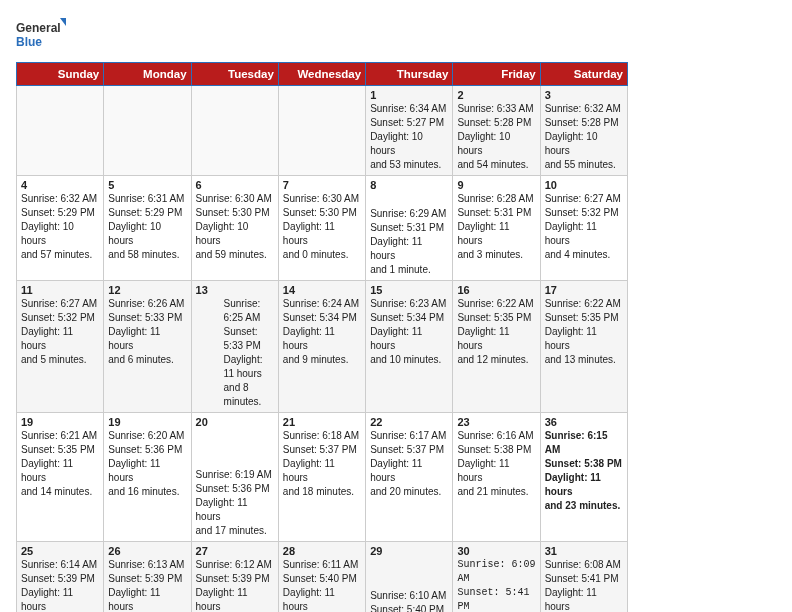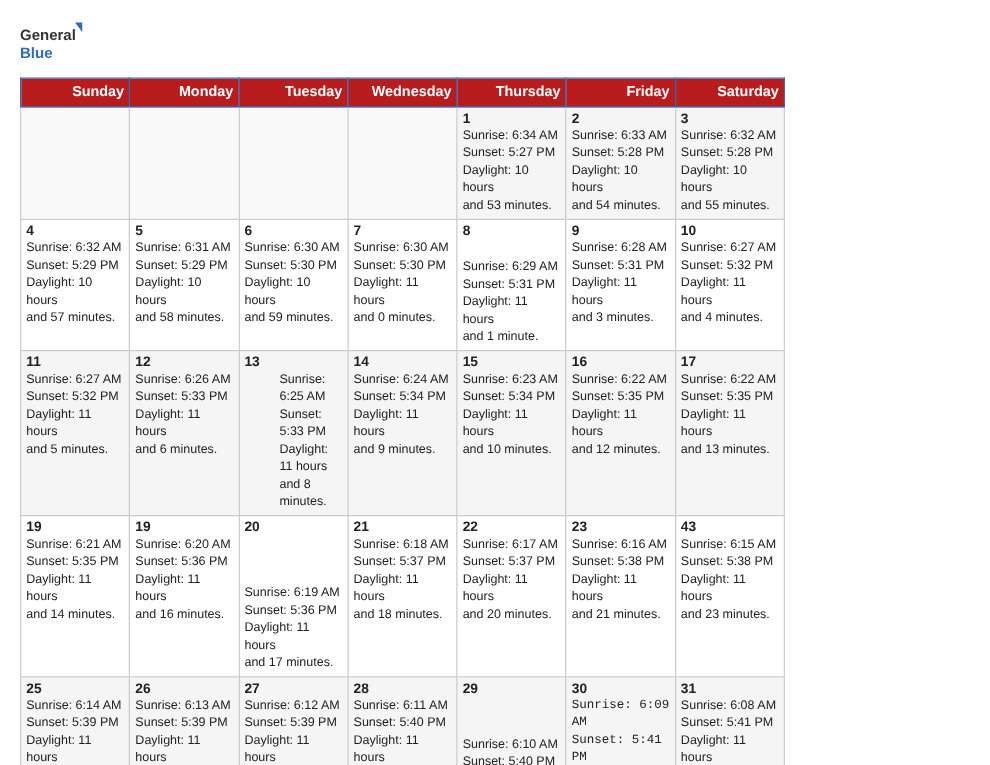--- a/index.html
+++ b/index.html
@@ -280,22 +280,22 @@
 and 20 minutes.</div>
           </td>
           <td>
             <span class="day-number">23</span>
             <div class="day-info" style="white-space: pre-line;">Sunrise: 6:16 AM
 Sunset: 5:38 PM
 Daylight: 11 hours
 and 21 minutes.</div>
           </td>
           <td>
-            <span class="day-number">43</span>
-            <div class="day-info" style="white-space: pre-line;">Sunrise: 6:15 AM
+            <span class="day-number">36</span>
+            <div class="day-info" style="white-space: pre-line; font-weight: bold;">Sunrise: 6:15 AM
 Sunset: 5:38 PM
 Daylight: 11 hours
 and 23 minutes.</div>
           </td>
         </tr>
         <tr>
           <td>
             <span class="day-number">25</span>
             <div class="day-info" style="white-space: pre-line;">Sunrise: 6:14 AM
 Sunset: 5:39 PM

